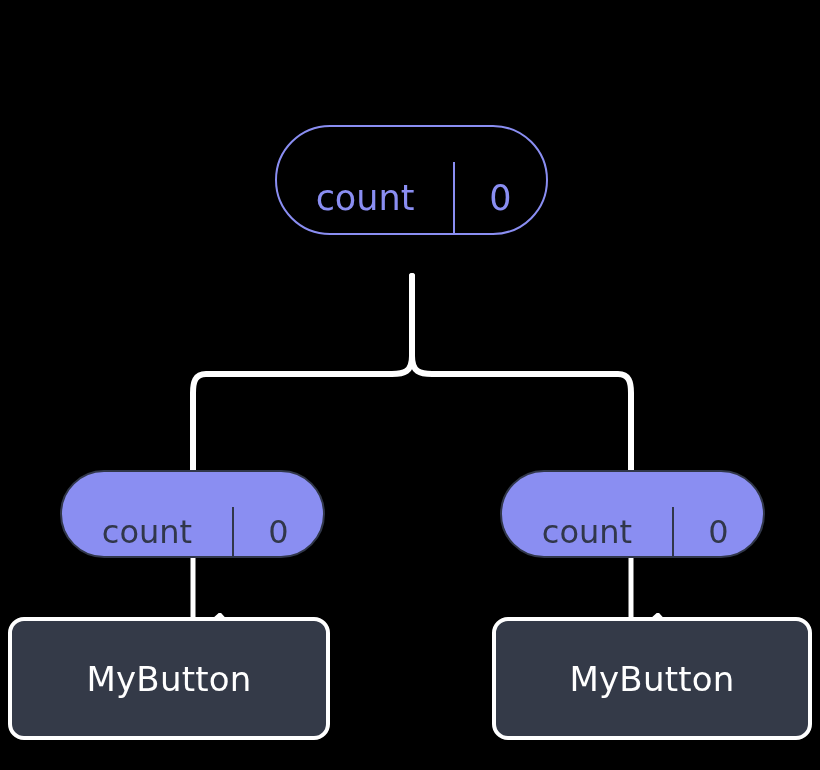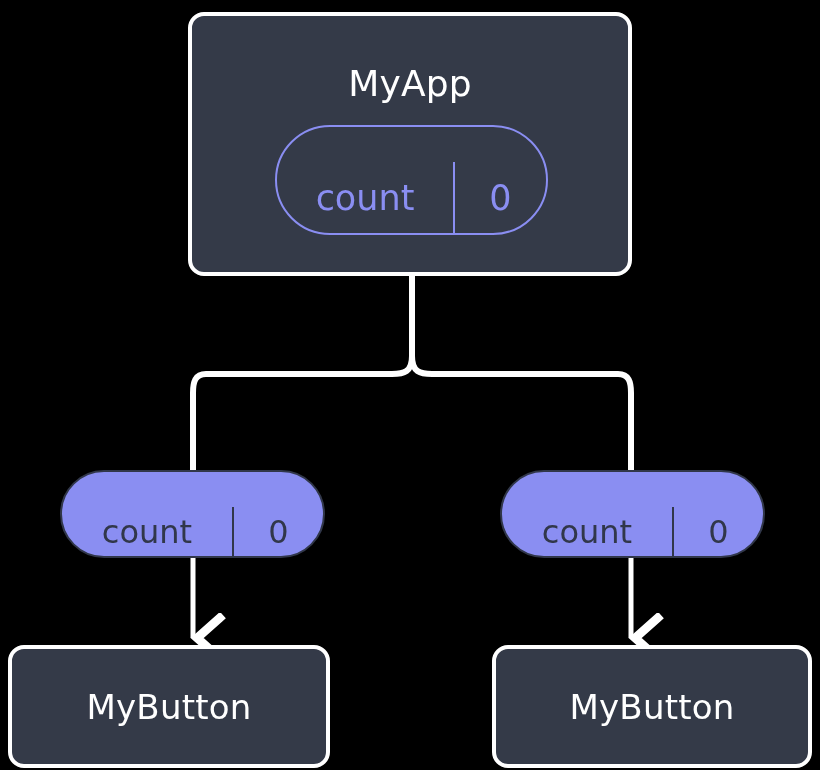--- a/index.html
+++ b/index.html
@@ -55,21 +55,21 @@
     left: 188px;
     top: 12px;
     width: 444px;
     height: 264px;
     justify-content: flex-start;
     padding-top: 50px;
   }
 
   
   .node-mybutton {
-    top: 645px;
+    top: 617px;
     height: 123px;
     justify-content: center;
     padding-top: 0;
   }
   #node-mybutton-left {
     left: 8px;
     width: 322px;
   }
   #node-mybutton-right {
     left: 492px;
@@ -167,23 +167,20 @@
              C 412 372 420 374 432 374
              L 618 374
              C 629 374 631 382 631 393
              L 631 470" fill="none" stroke="#ffffff" stroke-width="6" stroke-linecap="round" stroke-linejoin="round"></path>
 
     <line x1="193" y1="558" x2="193" y2="638" stroke="#ffffff" stroke-width="5" stroke-linecap="butt" marker-end="url(#arrowhead-open)"></line>
 
     <line x1="631" y1="558" x2="631" y2="638" stroke="#ffffff" stroke-width="5" stroke-linecap="butt" marker-end="url(#arrowhead-open)"></line>
   </svg>
 
-  <div class="node-box" id="node-myapp">
-    <span class="node-title">MyApp</span>
-  </div>
 
   <div class="state-pill" id="pill-myapp">
     <span class="pill-key">count</span>
     <span class="pill-value">0</span>
   </div>
 
   <div class="state-pill state-pill-filled" id="pill-child-left">
     <span class="pill-key">count</span>
     <span class="pill-value">0</span>
   </div>

